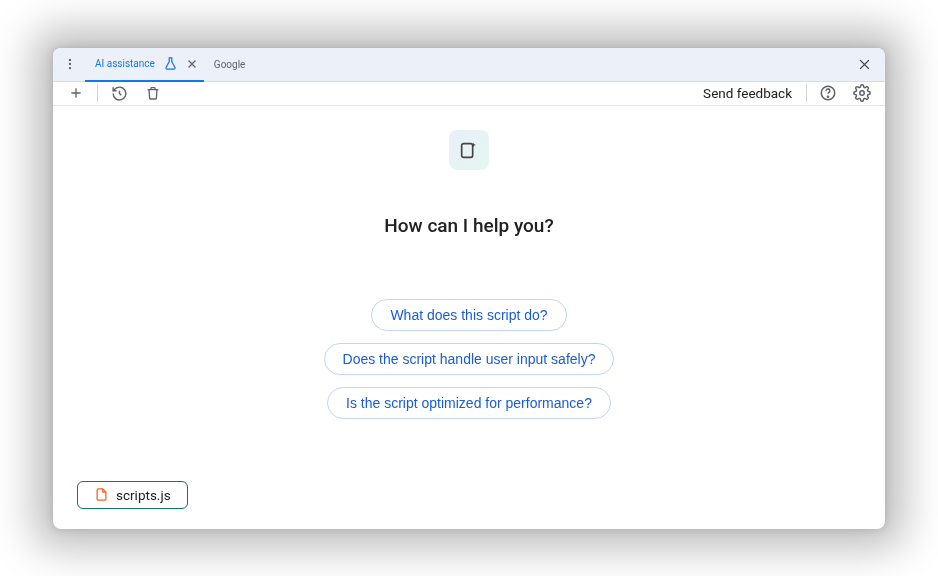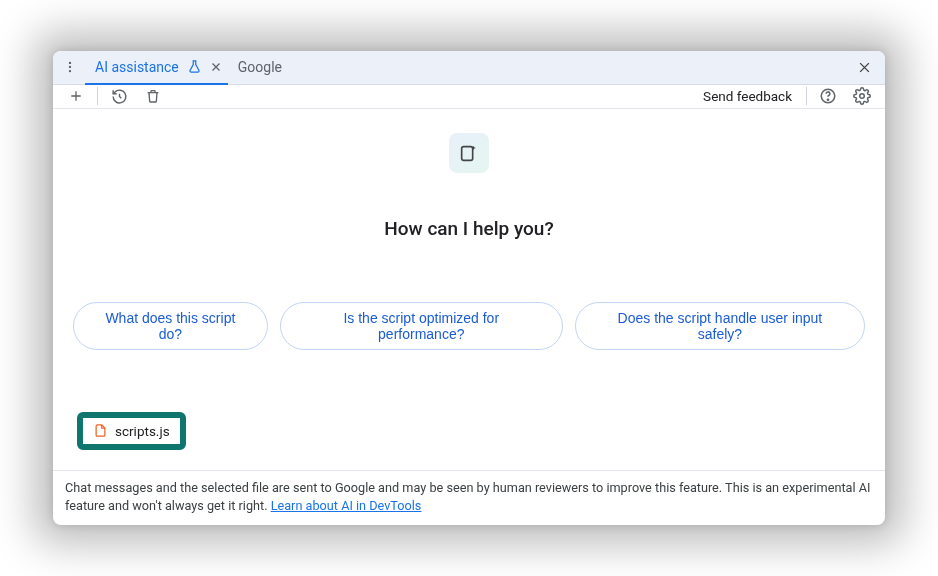--- a/index.html
+++ b/index.html
@@ -38,21 +38,21 @@
     border-radius: 4px;
     cursor: pointer;
     margin-right: 4px;
   }
   .tab {
     display: flex;
     align-items: center;
     gap: 8px;
     padding: 0 6px 0 10px;
     height: 34px;
-    font-size: 14px;
+    font-size: 10px;
     color: #5f6368;
     cursor: pointer;
   }
   .tab.active {
     color: #1a73e8;
     border-bottom: 2px solid #1a73e8;
     margin-bottom: -1px;
   }
   .tab .close-x {
     display: flex;
@@ -112,21 +112,21 @@
     margin-bottom:16px;
   }
   .heading {
     font-size:19px;
     font-weight:500;
     color:#202124;
     margin-bottom:34px;
   }
   .suggestions {
     display:flex;
-    flex-direction:row;
+    flex-direction:column;
     gap:12px;
     align-items:center;
     margin-bottom:34px;
   }
   .chip {
     border:1px solid #c3d5f3;
     color:#1a5cd6;
     font-size:14px;
     padding:7px 18px;
     border-radius:999px;
@@ -135,23 +135,23 @@
   }
 
   .context-row {
     width:100%;
     padding:0 4px 10px;
   }
   .file-chip {
     display:inline-flex;
     align-items:center;
     gap:7px;
-    border:6px solid #0f766e;
+    border:1px solid #0f766e;
     border-radius:6px;
-    padding:5px 10px;
+    padding:5px 16px;
     font-size:13.5px;
     color:#202124;
   }
   .file-icon { color:#f26222; display:inline-flex; }
 
   .input-row {
     width:100%;
     display:flex;
     align-items:center;
     border:1px solid #dadce0;
@@ -262,35 +262,32 @@
     <div class="ai-badge">
       <svg width="22" height="22" viewBox="0 0 24 24" fill="none" stroke="currentColor" stroke-width="1.8">
         <rect x="4" y="5" width="12" height="15" rx="2"></rect>
         <path d="M17 4l.7 1.8L19.5 6.5l-1.8.7L17 9l-.7-1.8L14.5 6.5l1.8-.7z" fill="currentColor" stroke="none"></path>
       </svg>
     </div>
     <div class="heading">How can I help you?</div>
 
     <div class="suggestions">
       <button class="chip">What does this script do?</button>
+      <button class="chip">Does the script handle user input safely?</button>
       <button class="chip">Is the script optimized for performance?</button>
-      <button class="chip">Does the script handle user input safely?</button>
     </div>
 
     <div class="context-row">
       <div class="file-chip">
         <span class="file-icon">
           <svg width="15" height="15" viewBox="0 0 24 24" fill="none" stroke="currentColor" stroke-width="2">
               <path d="M14 3H7a2 2 0 0 0-2 2v14a2 2 0 0 0 2 2h10a2 2 0 0 0 2-2V8z"></path>
               <path d="M14 3v5h5"></path>
             </svg>
         </span>
         <span>scripts.js</span>
       </div>
     </div>
 
   </div>
 
-  <div class="footer">
-    <span>Chat messages and the selected file are sent to Google and may be seen by human reviewers to improve this feature. This is an experimental AI feature and won't always get it right. </span><a>Learn about AI in DevTools</a>
-  </div>
 
 </div>
 
 </body></html>

